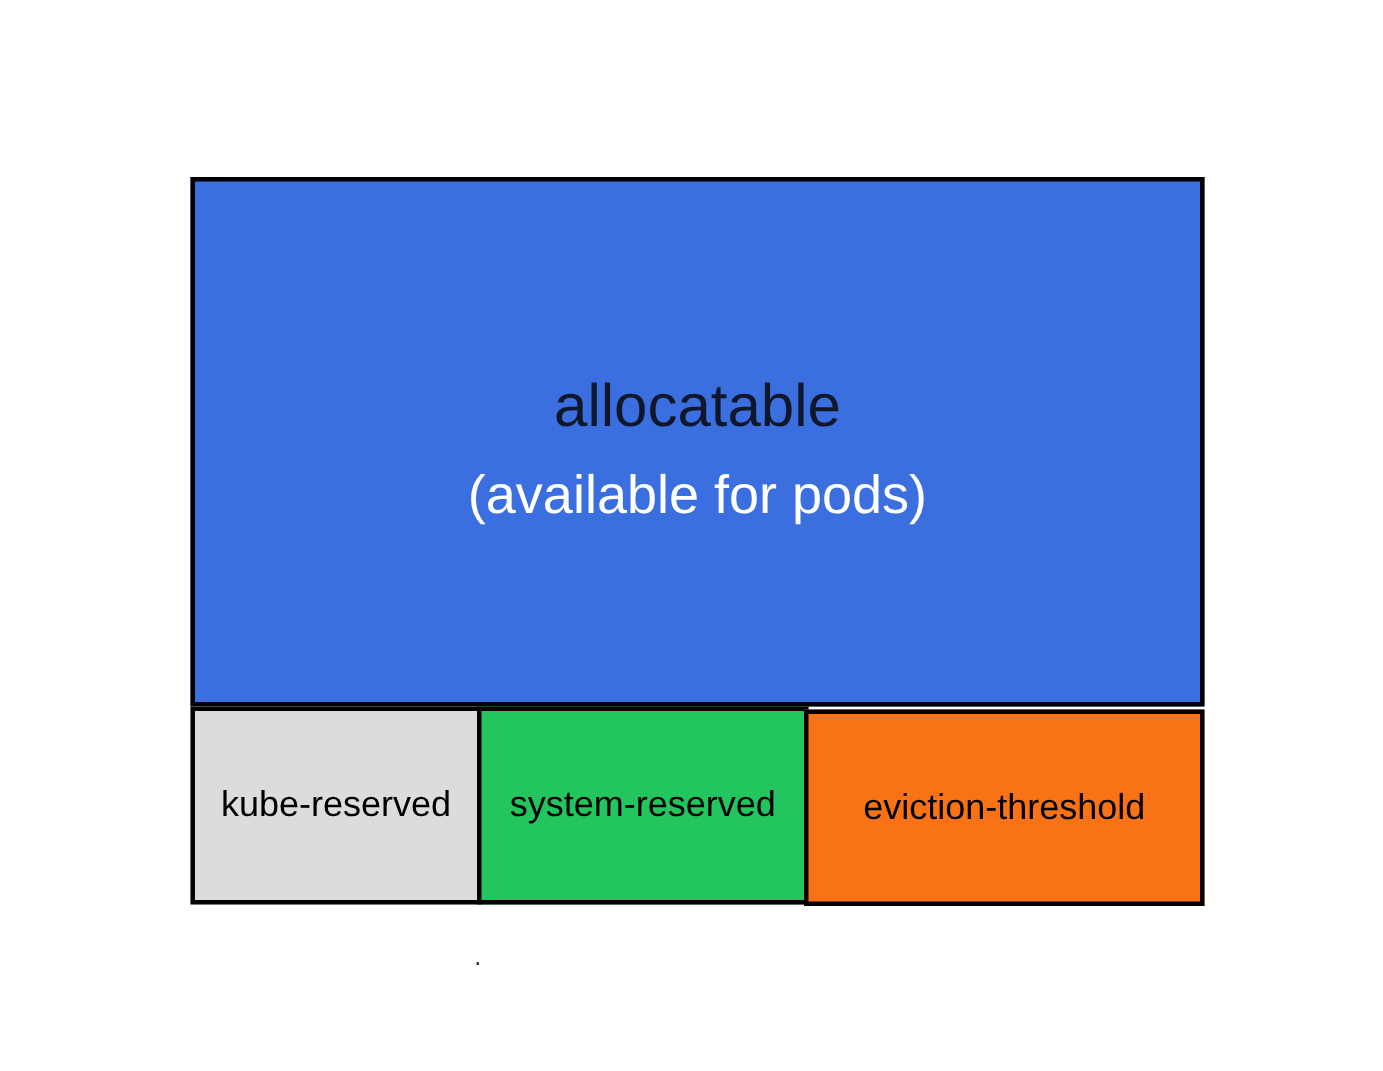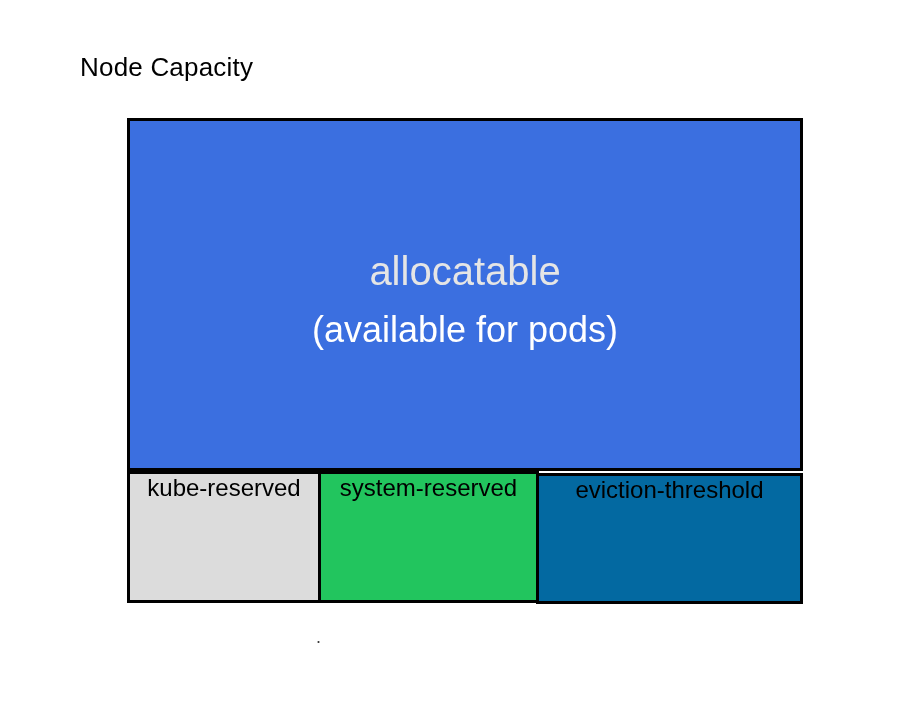--- a/index.html
+++ b/index.html
@@ -41,21 +41,21 @@
     flex-direction: column;
     align-items: center;
     justify-content: center;
     gap: 17px;
     padding-top: 10px;
     text-align: center;
   }
   .alloc-label {
     font-size: 40px;
     line-height: 44px;
-    color: #e5e5e5;
+    color: #0f172a;
   }
   .alloc-sublabel {
     font-size: 36px;
     line-height: 40px;
     color: #ffffff;
   }
   .box-kube {
     left: 127px;
     top: 471px;
     width: 194px;
@@ -71,20 +71,21 @@
   }
   .box-eviction {
     left: 536px;
     top: 473px;
     width: 267px;
     height: 131px;
     background: #FFFFFF;
   }
   .row-box {
     display: flex;
+    align-items: center;
     justify-content: center;
   }
   .row-label {
     font-size: 24px;
     line-height: 28px;
     color: #000000;
     white-space: nowrap;
   }
   .stray-mark {
     position: absolute;
@@ -93,34 +94,33 @@
     font-size: 18px;
     line-height: 18px;
     color: #3c3c3c;
   }
 </style>
 </head>
 <body>
 
 <div class="canvas">
 
-  <h1 class="title">Node Capacity</h1>
 
   <div class="box box-allocatable" style="background-color: rgb(59, 111, 224);">
     <div class="alloc-label">allocatable</div>
     <div class="alloc-sublabel">(available for pods)</div>
   </div>
 
   <div class="box row-box box-kube" style="background-color: rgb(220, 220, 220);">
     <span class="row-label">kube-reserved</span>
   </div>
 
   <div class="box row-box box-system" style="background-color: #22c55e;">
     <span class="row-label">system-reserved</span>
   </div>
 
-  <div class="box row-box box-eviction" style="background-color: #0369a1;">
+  <div class="box row-box box-eviction" style="background-color: #f97316;">
     <span class="row-label">eviction-threshold</span>
   </div>
 
   <span class="stray-mark">.</span>
 
 </div>
 
 </body></html>

